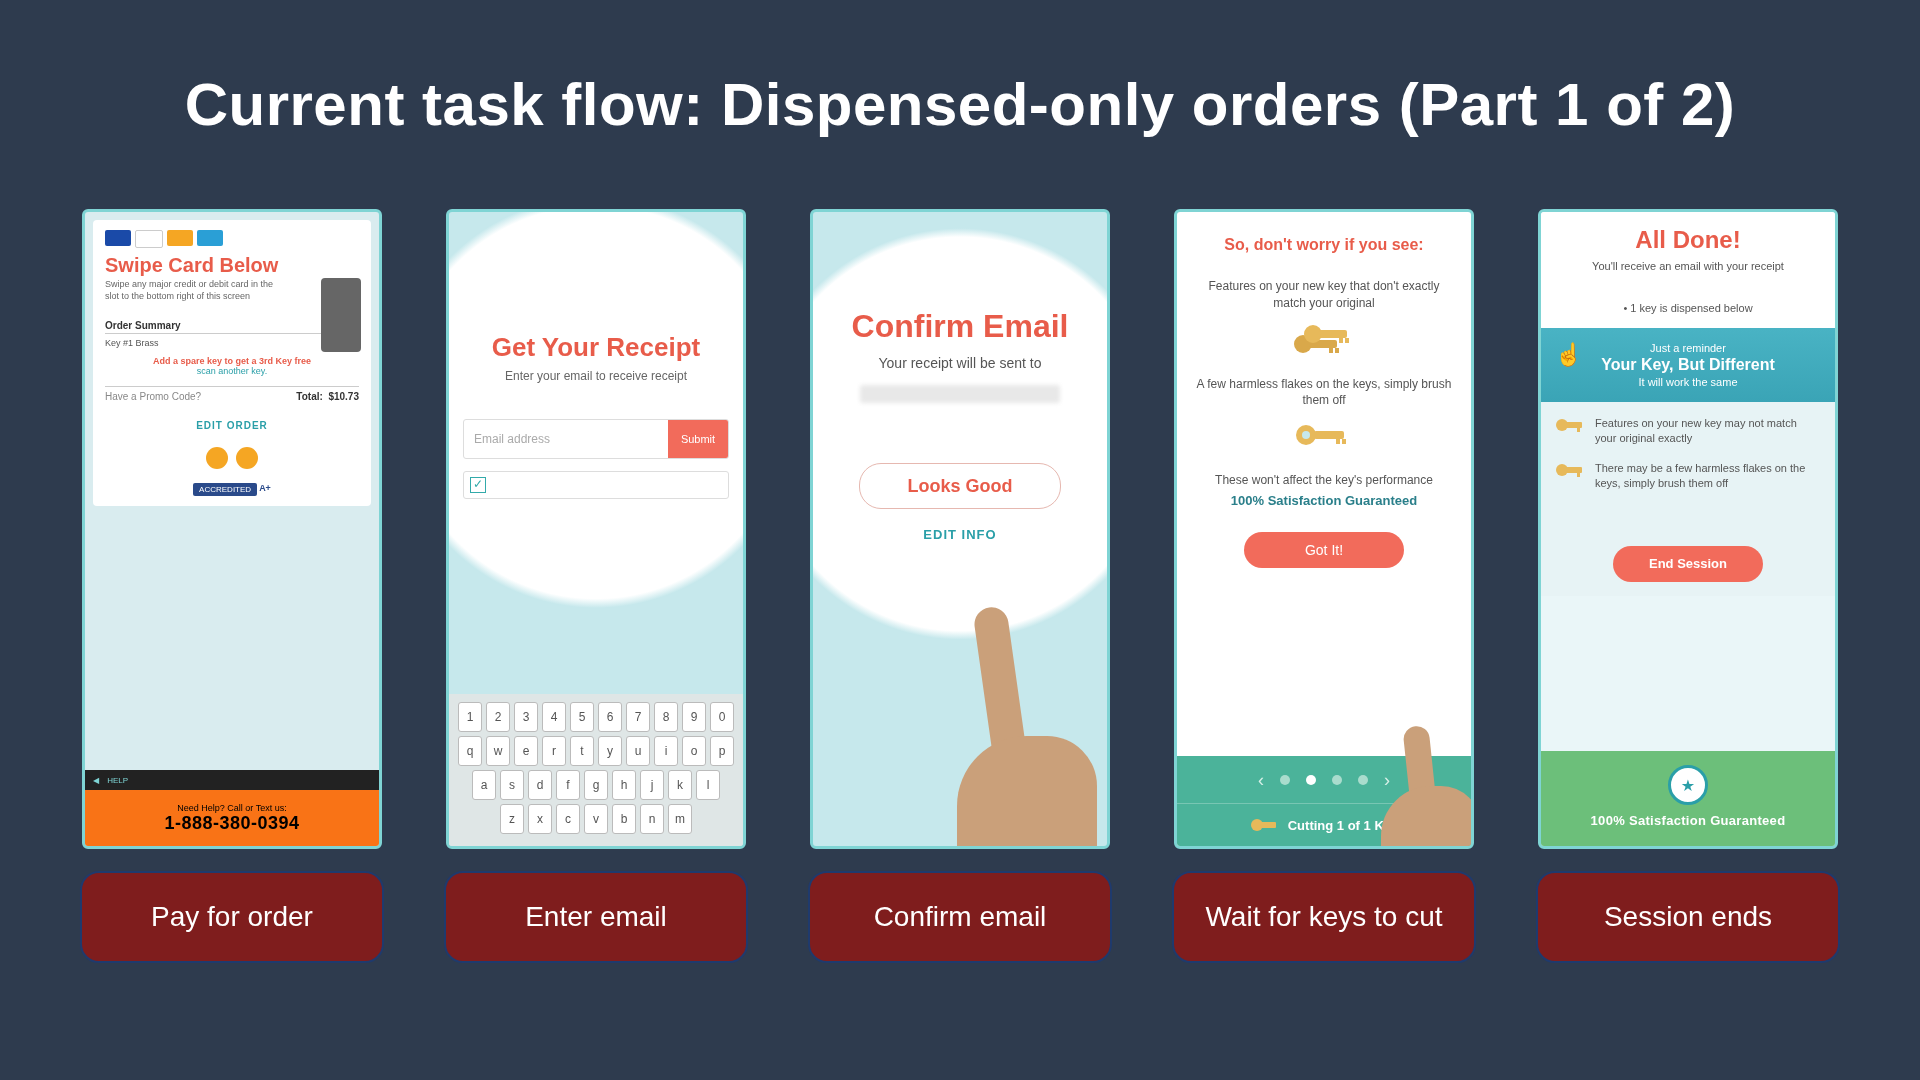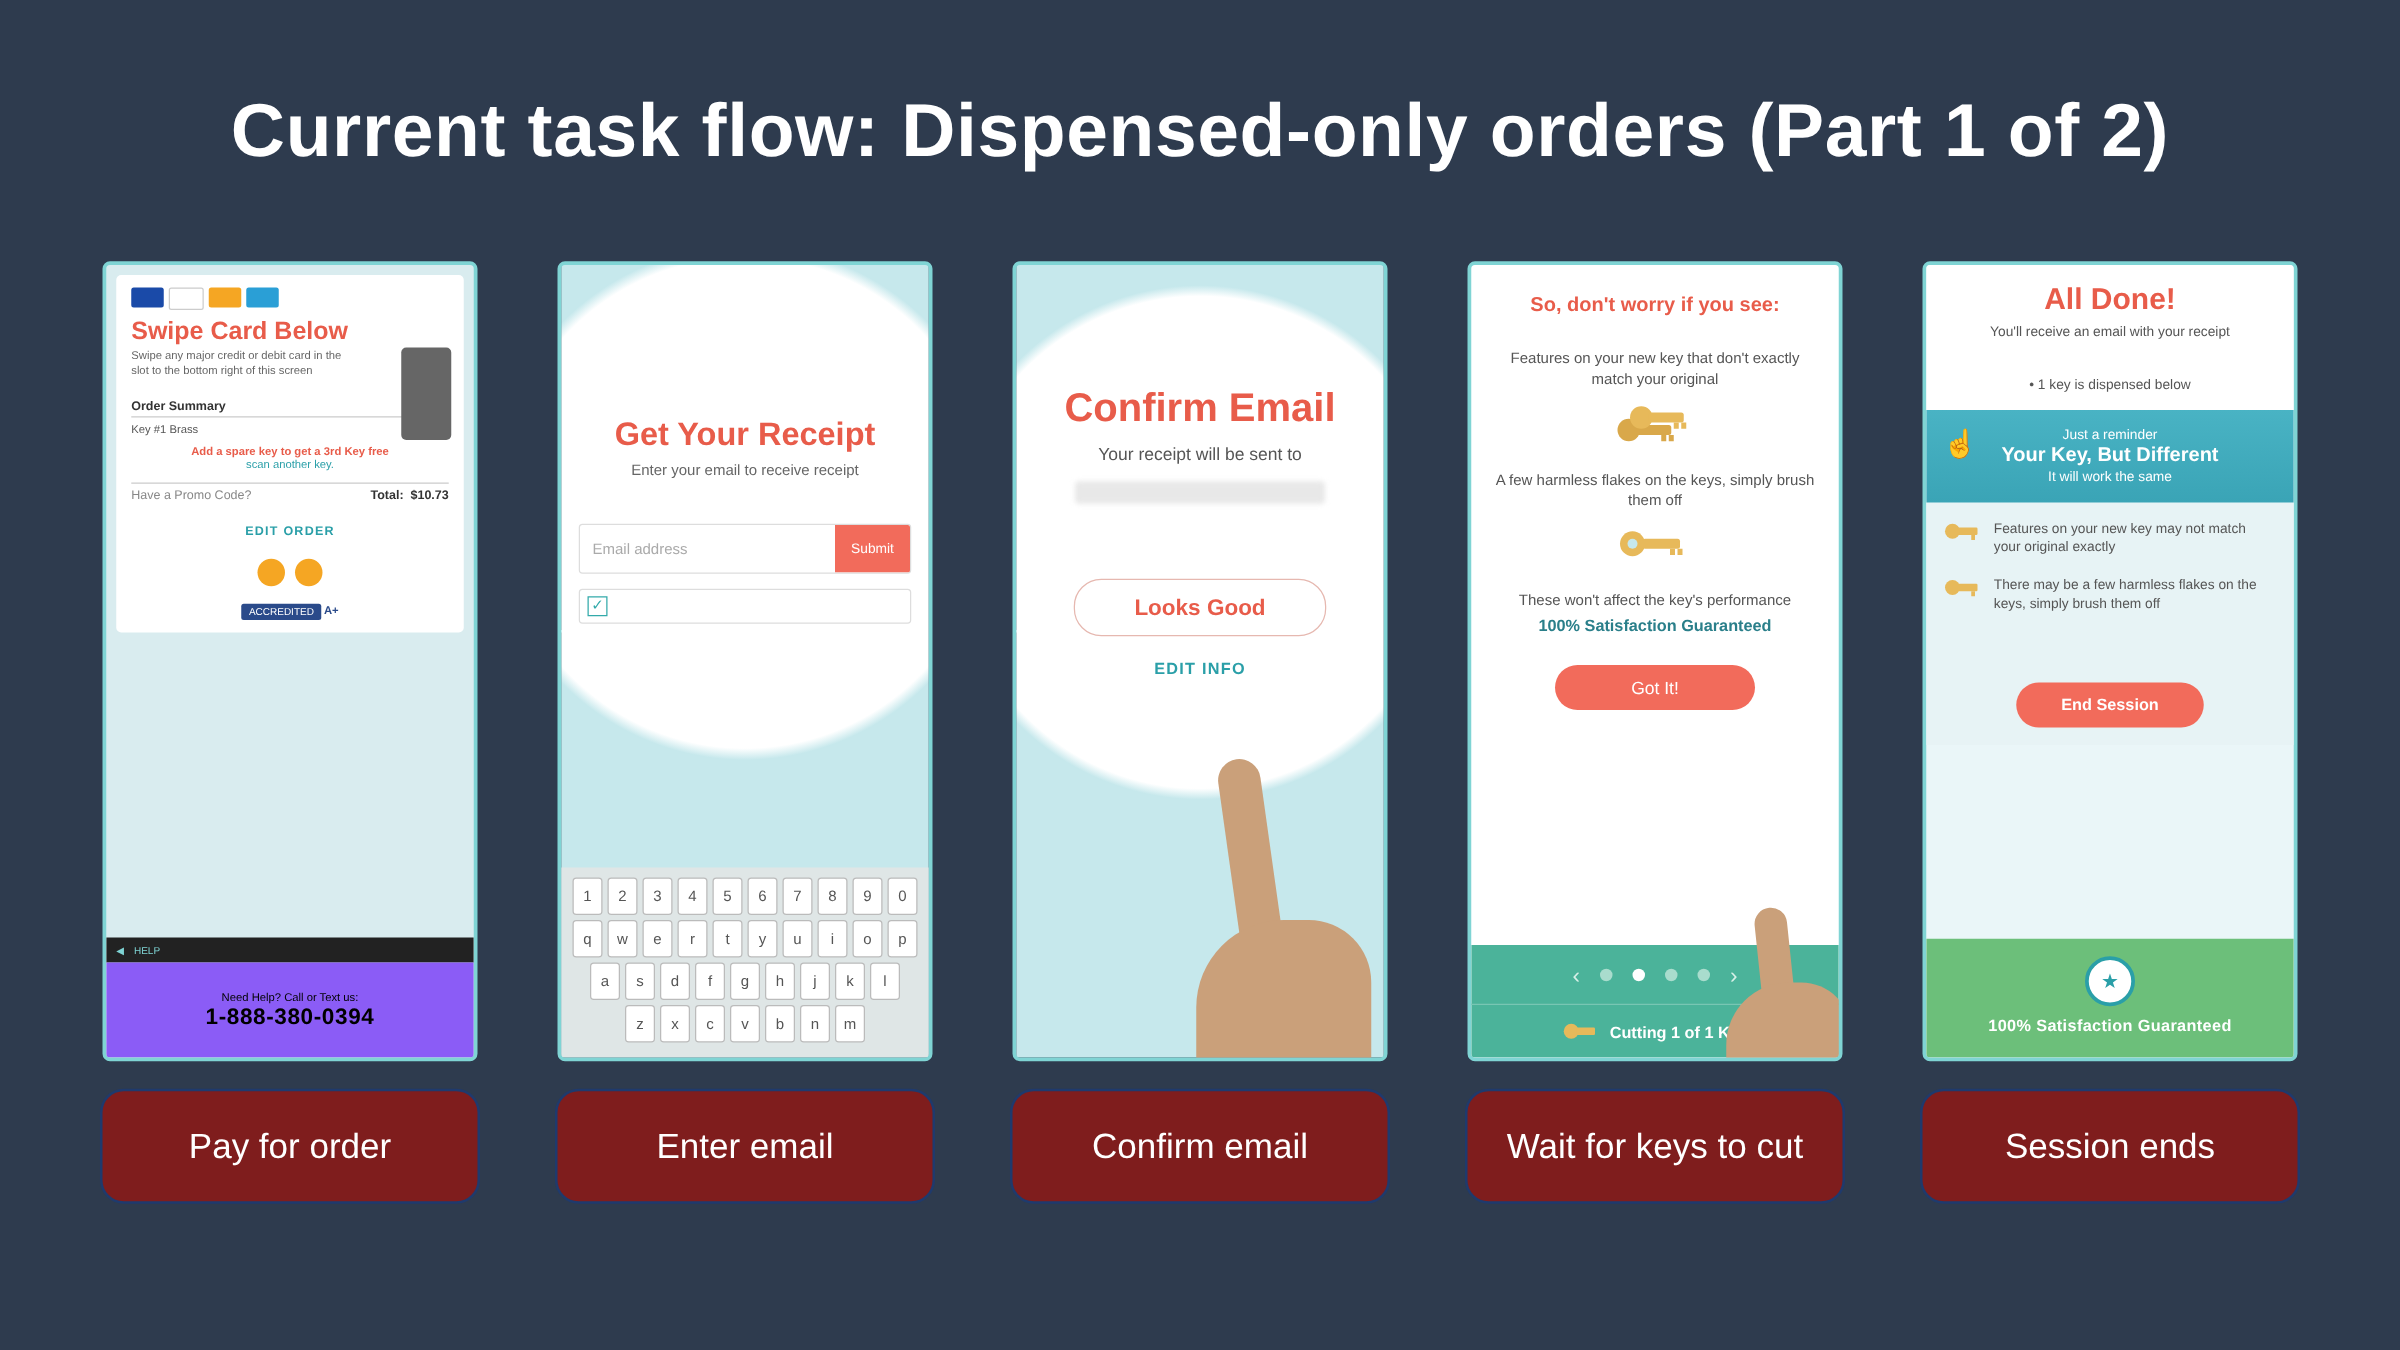--- a/index.html
+++ b/index.html
@@ -24,21 +24,21 @@
   .s1 .line{display:flex;justify-content:space-between;font-size:9px;color:#555;margin-top:4px}
   .s1 .promo{color:#e85c4a;font-size:9px;font-weight:700;text-align:center;margin-top:8px}
   .s1 .promo2{color:#2a9fa8;font-size:9px;text-align:center}
   .s1 .tot{display:flex;justify-content:space-between;font-size:10px;color:#333;font-weight:700;margin-top:10px;border-top:1px solid #ccc;padding-top:4px}
   .s1 .edit{color:#2a9fa8;font-size:10px;font-weight:700;text-align:center;margin-top:18px;letter-spacing:1px}
   .s1 .badges{display:flex;justify-content:center;gap:8px;margin-top:16px}
   .s1 .badges span{width:22px;height:22px;border-radius:50%}
   .s1 .bbb{display:flex;justify-content:center;gap:2px;margin-top:14px;font-size:9px;color:#2a4a8a}
   .s1 .footer{margin-top:auto}
   .s1 .blackbar{background:#222;height:20px;color:#7fd4d4;font-size:8px;display:flex;align-items:center;padding:0 8px;gap:8px}
-  .s1 .orange{background:#8b5cf6;height:76px;display:flex;flex-direction:column;align-items:center;justify-content:center;color:#000}
+  .s1 .orange{background:#f97316;height:56px;display:flex;flex-direction:column;align-items:center;justify-content:center;color:#000}
   .s1 .orange .h{font-size:9px}
   .s1 .orange .ph{font-size:18px;font-weight:900;letter-spacing:.5px}
 
   
   .s2{background:radial-gradient(circle at 50% 30%,#fff 0 42%,#c6e8ec 44% 100%);display:flex;flex-direction:column}
   .s2 .h{color:#e85c4a;font-weight:700;font-size:26px;text-align:center;margin-top:120px}
   .s2 .sub{color:#666;font-size:12px;text-align:center;margin-top:6px}
   .s2 .inputrow{display:flex;margin:36px 14px 0;height:38px;border:1px solid #ddd;border-radius:3px;overflow:hidden;background:#fff}
   .s2 .inputrow .ph{flex:1;color:#aaa;font-size:12px;display:flex;align-items:center;padding-left:10px}
   .s2 .inputrow .btn{width:60px;background:#f26b5b;color:#fff;font-size:11px;display:flex;align-items:center;justify-content:center}

